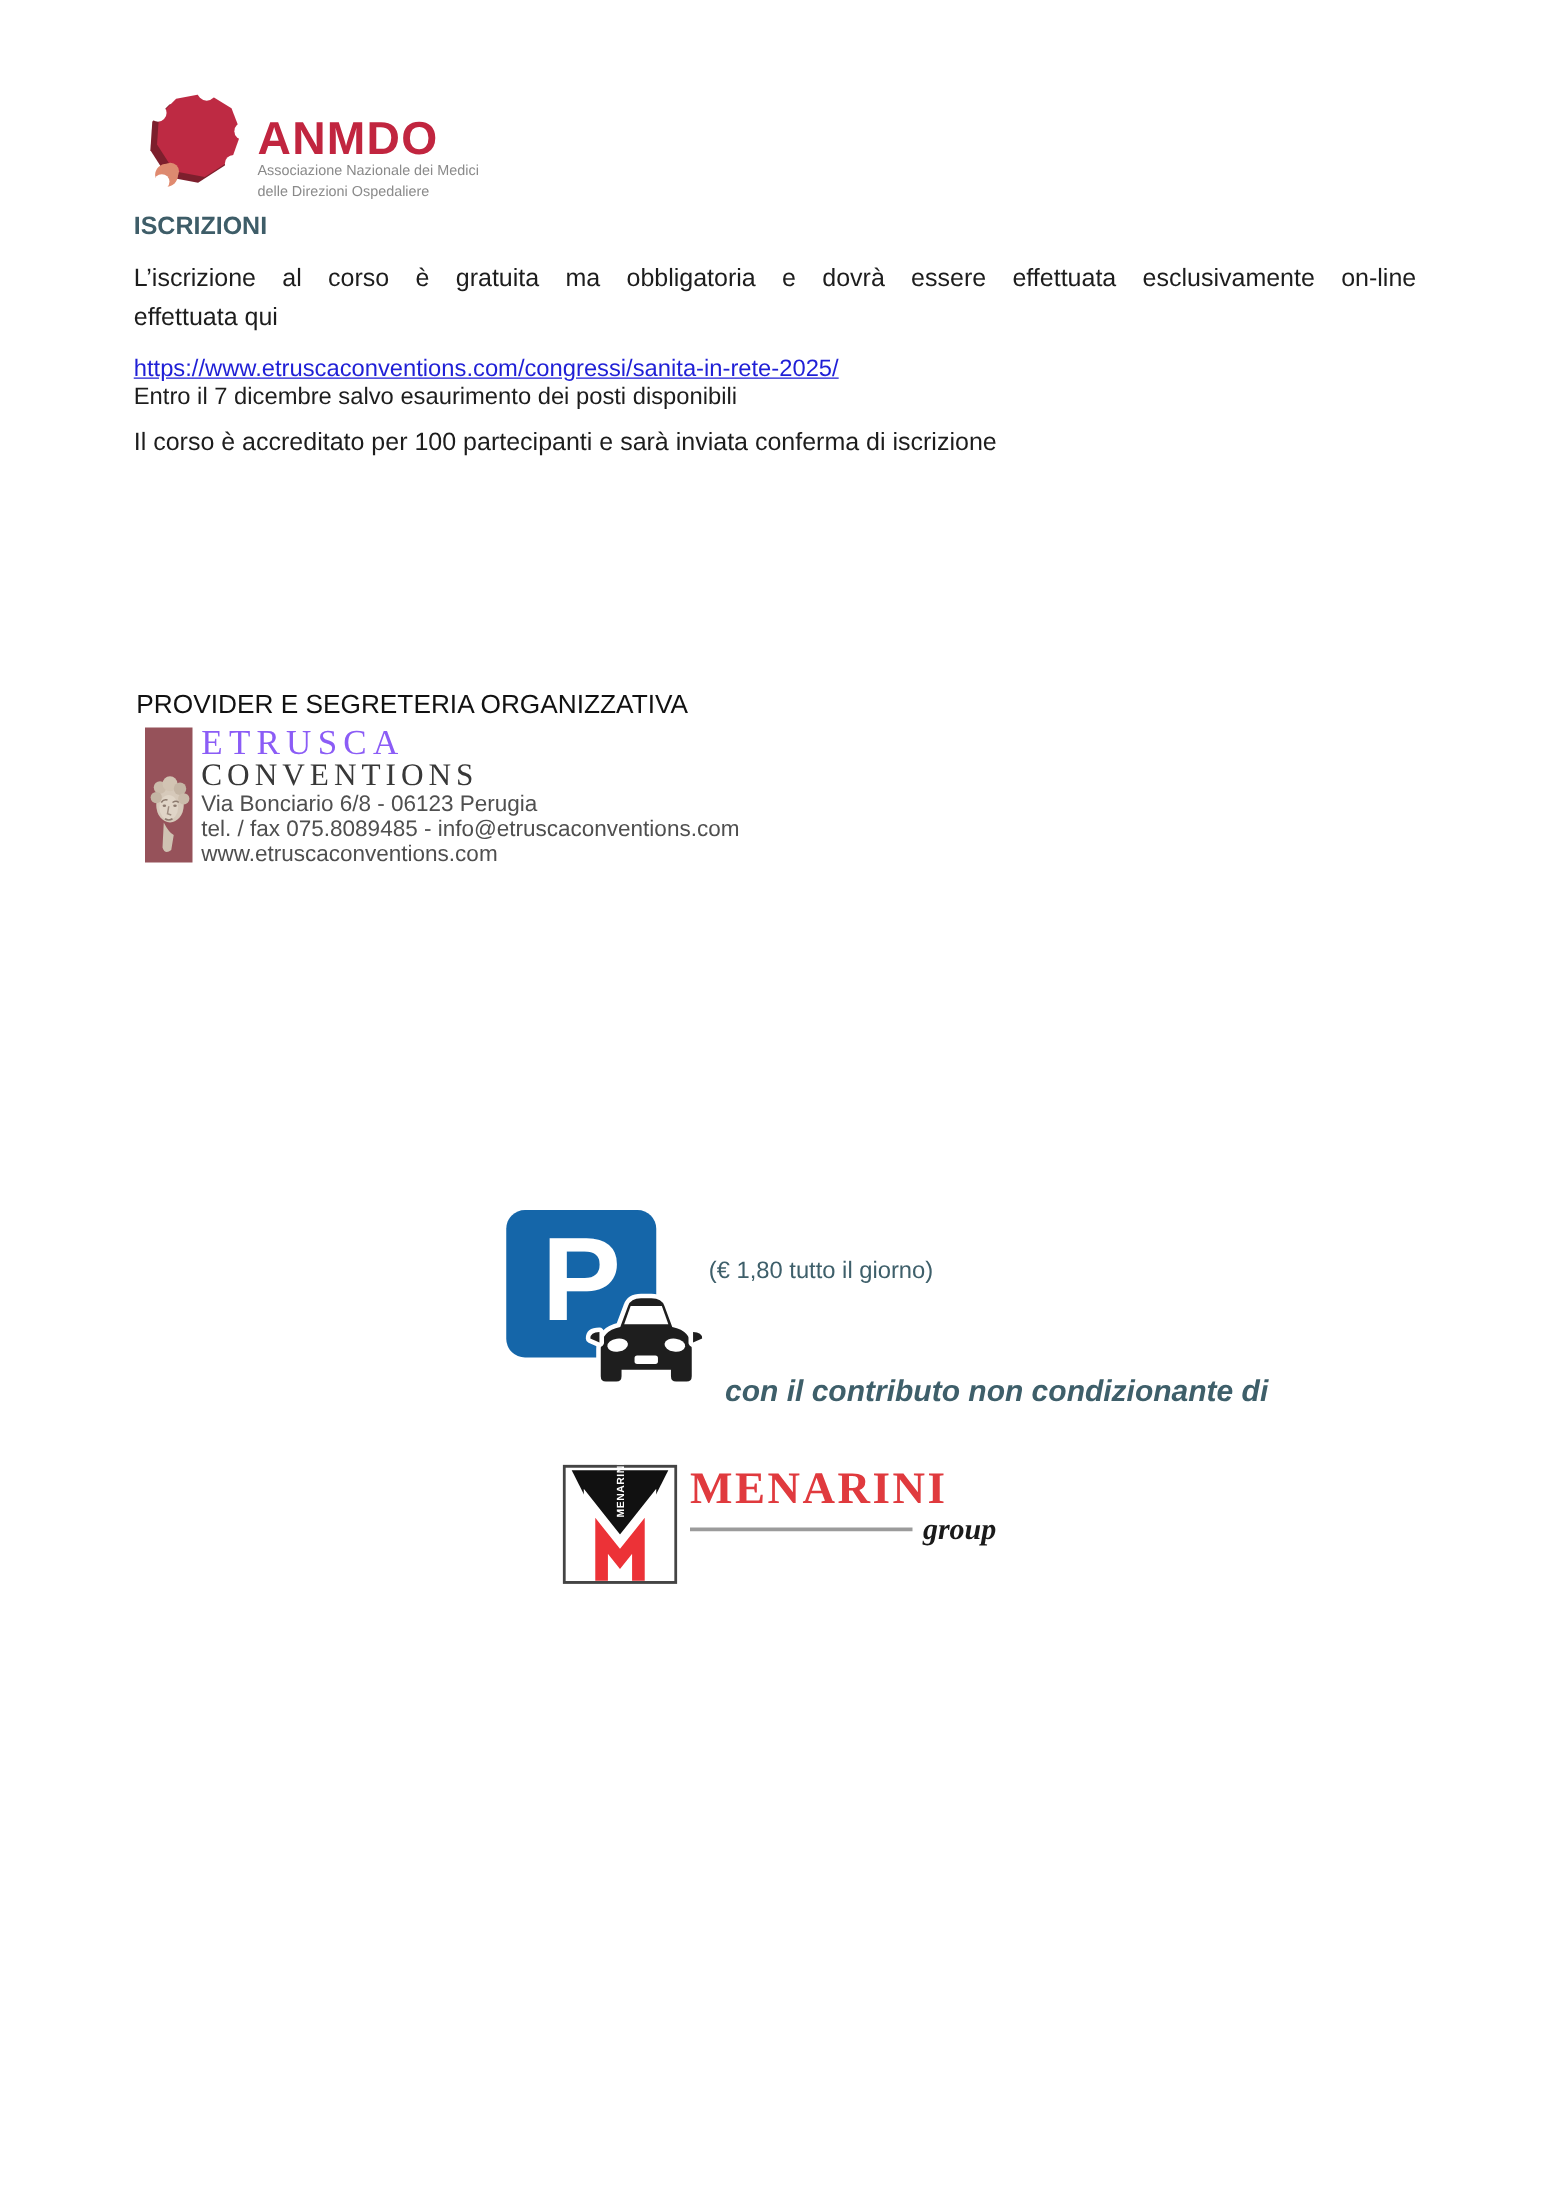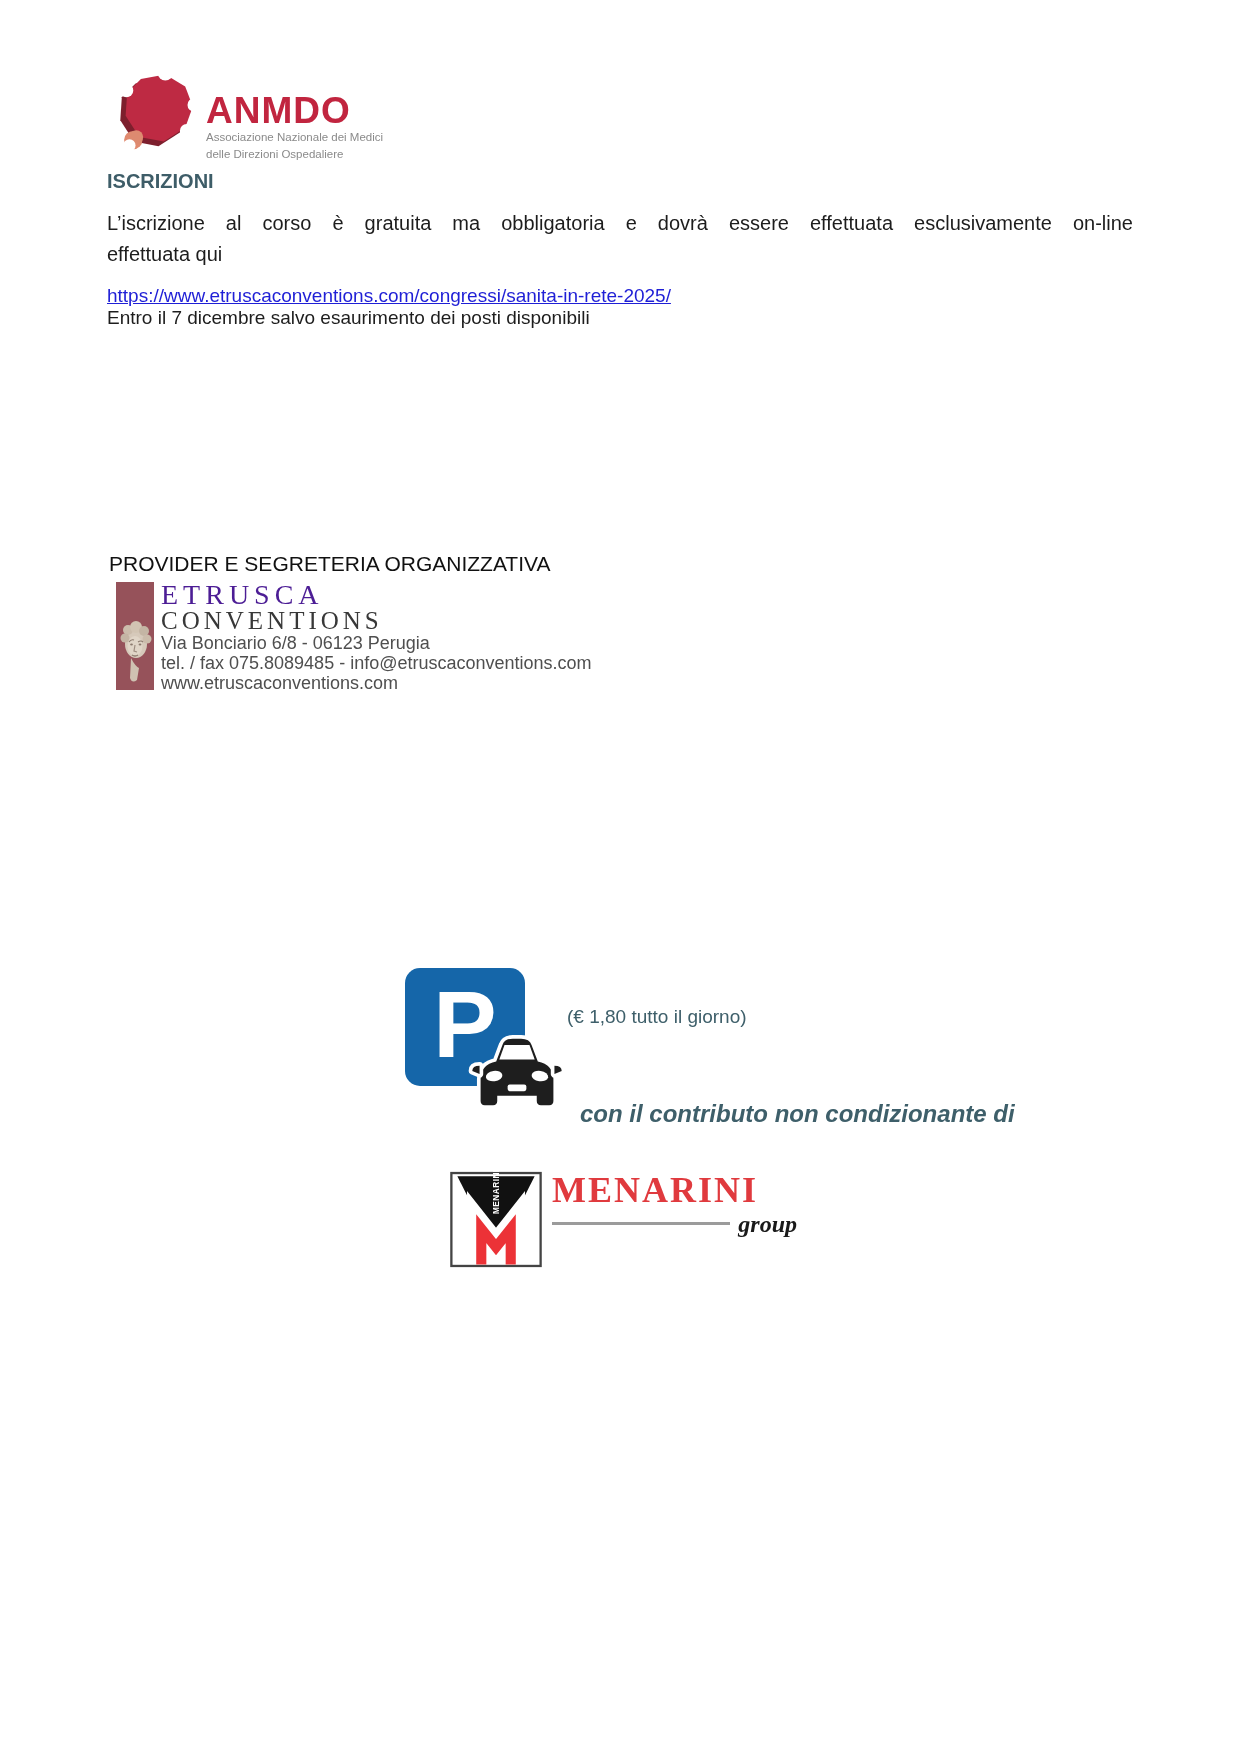--- a/index.html
+++ b/index.html
@@ -25,21 +25,21 @@
   .reg-link { display:inline-block; margin-top:15px; font-size:19px; color:#1f1fd6; text-decoration:underline; }
   .deadline { font-size:19px; color:#1d1d1d; }
   .accreditation { margin-top:14px; font-size:20px; color:#1d1d1d; }
 
   
   .sec-provider { position:absolute; left:107px; top:552px; }
   .h-provider { font-size:21px; color:#111; margin-bottom:6px; margin-left:2px; }
   .etrusca { display:flex; margin-left:9px; }
   .etrusca-emblem { width:38px; height:108px; background:#96525a; position:relative; flex:0 0 auto; overflow:hidden; }
   .etrusca-col { margin-left:7px; }
-  .etrusca-line1 { font-family:"Liberation Serif", serif; font-size:28px; line-height:26px; letter-spacing:5px; color:#4c1d95; }
+  .etrusca-line1 { font-family:"Liberation Serif", serif; font-size:28px; line-height:26px; letter-spacing:5px; color:#8b5cf6; }
   .etrusca-line2 { font-family:"Liberation Serif", serif; font-size:25px; line-height:25px; letter-spacing:4px; color:#383838; }
   .etrusca-addr { font-size:18px; line-height:20px; color:#4f4f4f; }
   .etrusca-addr:first-of-type { margin-top:3px; }
 
   
   .parking { position:absolute; left:405px; top:968px; width:220px; height:150px; }
   .p-sign {
     position:absolute; left:0; top:0; width:120px; height:118px;
     background:#1566a9; border-radius:15px;
     display:flex; align-items:center; justify-content:center;
@@ -81,20 +81,21 @@
       <div class="anmdo-sub">delle Direzioni Ospedaliere</div>
     </div>
   </div>
 
   <div class="sec-iscrizioni">
     <div class="h-iscrizioni">ISCRIZIONI</div>
     <div class="para-line1">L’iscrizione al corso è gratuita ma obbligatoria e dovrà essere effettuata esclusivamente on-line</div>
     <div class="para-line2">effettuata qui</div>
     <a href="#" class="reg-link">https://www.etruscaconventions.com/congressi/sanita-in-rete-2025/</a>
     <div class="deadline">Entro il 7 dicembre salvo esaurimento dei posti disponibili</div>
+    <div class="accreditation">Il corso è accreditato per 100 partecipanti e sarà inviata conferma di iscrizione</div>
   </div>
 
   <div class="sec-provider">
     <div class="h-provider">PROVIDER E SEGRETERIA ORGANIZZATIVA</div>
     <div class="etrusca">
       <div class="etrusca-emblem">
         <svg viewBox="0 0 38 108" width="38" height="108">
           <g>
             <ellipse cx="20" cy="62" rx="11" ry="14" fill="#d6c9ba"></ellipse>
             <circle cx="12" cy="48" r="5" fill="#cbbcab"></circle>

